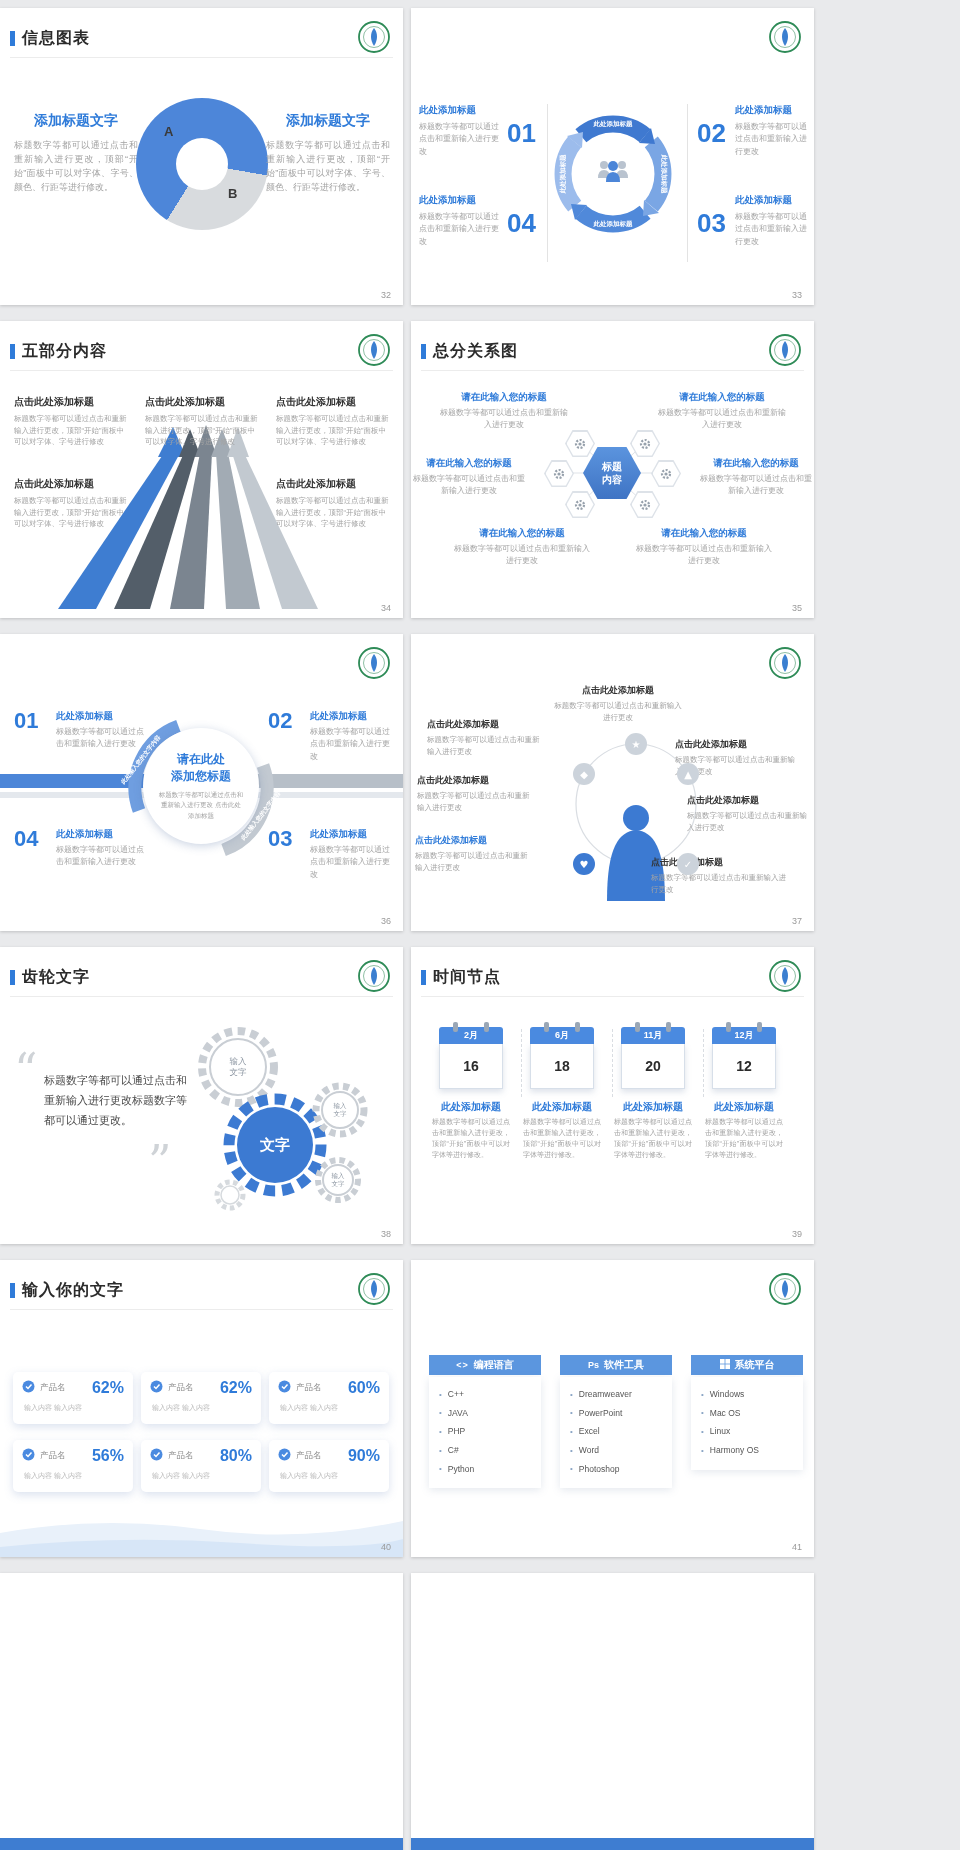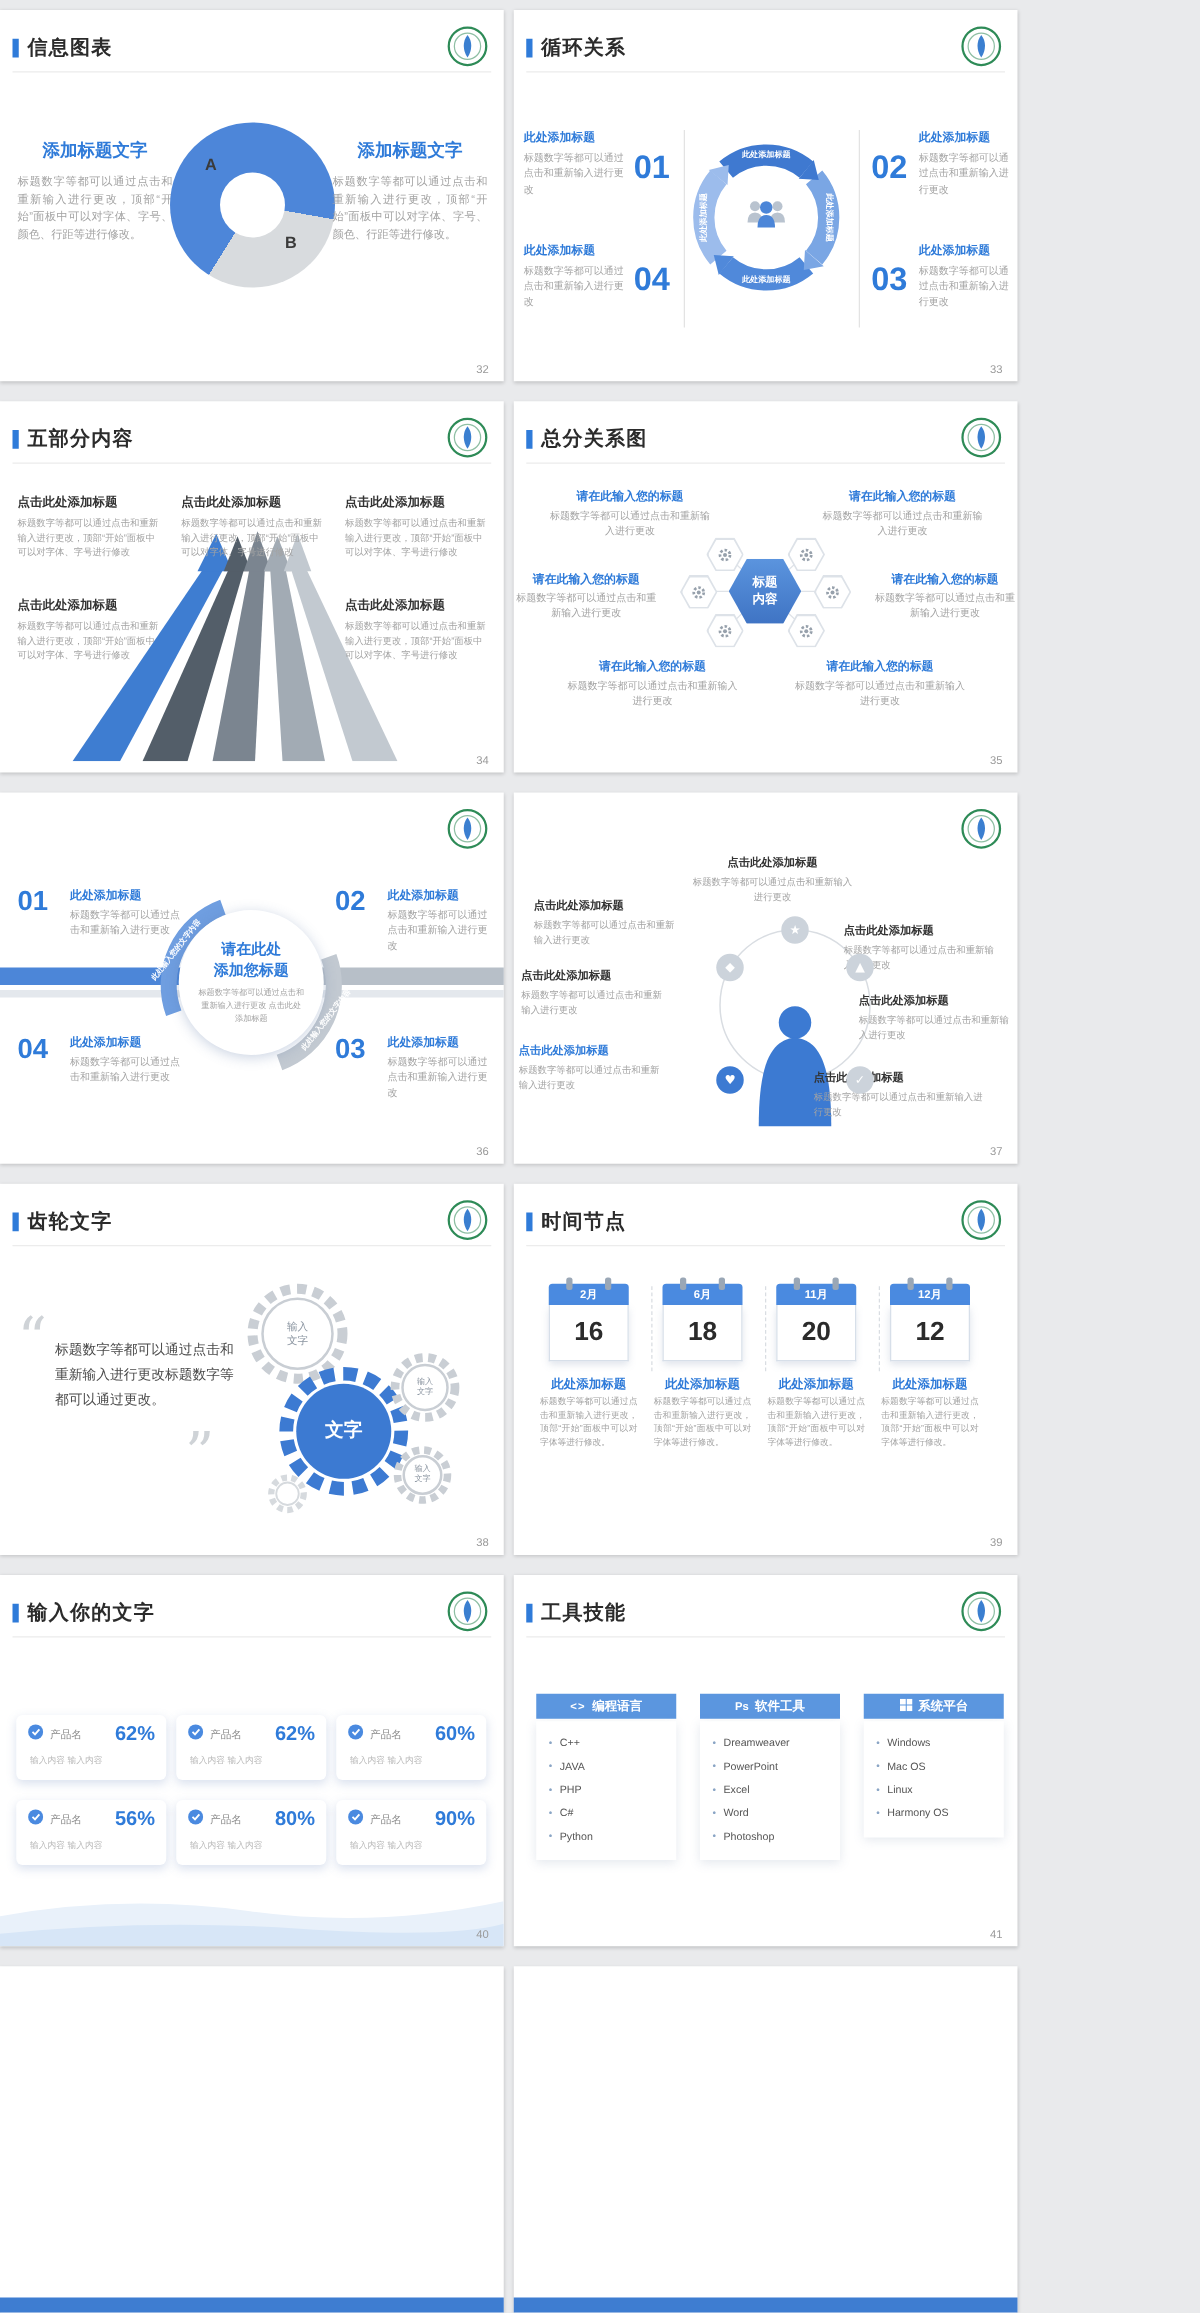--- a/index.html
+++ b/index.html
@@ -30,21 +30,21 @@
          display:flex;align-items:center;justify-content:center;z-index:2}
   .badge::before{font-family:"DejaVu Sans",sans-serif;font-size:10px}
   .bg-star::before{content:"★"} .bg-diamond::before{content:"◆"} .bg-heart::before{content:"♥"}
   .bg-tri::before{content:"▲"} .bg-check::before{content:"✓"}
   .badge.blue{background:#3c7ad2}
   .cal{width:64px}
   .cal-ring{position:absolute;top:-5px;width:5px;height:10px;background:#9aa7b6;border-radius:2px;z-index:2}
   .cal-head{height:17px;background:#4a8ae0;color:#fff;font-size:9px;font-weight:bold;
             display:flex;align-items:center;justify-content:center;border-radius:3px 3px 0 0}
   .cal-body{height:44px;background:#fff;border:1px solid #d7dfe9;border-top:none;display:flex;align-items:center;
-            justify-content:center;font-size:21px;font-weight:bold;color:#2b2b2b;box-shadow:0 3px 6px rgba(120,140,170,.25)}
+            justify-content:center;font-size:14px;font-weight:bold;color:#2b2b2b;box-shadow:0 3px 6px rgba(120,140,170,.25)}
   .dash-sep{position:absolute;border-left:1px dashed #d9dde2;width:0}
   .pcard{position:absolute;width:120px;height:52px;background:#fff;border-radius:5px;
          box-shadow:0 3px 8px rgba(110,140,190,.25);padding:7px 9px;box-sizing:border-box}
   .pcard-row{display:flex;align-items:center;gap:5px}
   .pcard-label{font-size:8.5px;color:#888}
   .pcard-pct{margin-left:auto;font-size:16px;font-weight:bold;color:#2f7bd9}
   .pcard-sub{font-size:7px;color:#b8b8b8;margin-top:6px;padding-left:2px}
   .tool-head{position:absolute;top:95px;height:20px;width:112px;background:#5b96df;color:#fff;
              display:flex;align-items:center;justify-content:center;gap:5px;font-size:10px;font-weight:bold}
   .tool-card{position:absolute;top:117px;width:112px;background:#fff;box-shadow:0 2px 8px rgba(120,140,170,.2);
@@ -83,24 +83,20 @@
 
   <div class="b c" style="left:266px;top:104px;width:124px">
     <div class="h-b" style="font-size:14px;margin-bottom:9px">添加标题文字</div>
     <div class="t j" style="font-size:9px">标题数字等都可以通过点击和重新输入进行更改，顶部“开始”面板中可以对字体、字号、颜色、行距等进行修改。</div>
   </div>
 
   <span class="pagenum">32</span>
 </section>
 
 <section class="slide" style="left:411px;top:8px">
-  <header class="sl-header">
-    <span class="accent-bar"></span>
-    <span class="sl-title">循环关系</span>
-  </header>
   <span class="logo"><svg width="34" height="34" viewBox="0 0 34 34">
           <circle cx="17" cy="17" r="15" fill="#fff" stroke="#2e8b57" stroke-width="1.8"></circle>
           <circle cx="17" cy="17" r="10.5" fill="none" stroke="#8fbfa4" stroke-width="1"></circle>
           <path d="M17 8 C13 13 13 20 17 26 C21 20 21 13 17 8 Z" fill="#3b7fd0"></path>
         </svg></span>
 
   <div class="b" style="left:8px;top:96px;width:84px">
     <div class="h-b" style="font-size:9.5px;margin-bottom:4px">此处添加标题</div>
     <div class="t" style="font-size:8px">标题数字等都可以通过点击和重新输入进行更改</div>
   </div>
@@ -569,24 +565,20 @@
       <span class="pcard-label">产品名</span>
       <span class="pcard-pct">90%</span>
         </div>
     <div class="pcard-sub">输入内容 输入内容</div>
   </div>
 
   <span class="pagenum">40</span>
 </section>
 
 <section class="slide" style="left:411px;top:1260px">
-  <header class="sl-header">
-    <span class="accent-bar"></span>
-    <span class="sl-title">工具技能</span>
-  </header>
   <span class="logo"><svg width="34" height="34" viewBox="0 0 34 34">
           <circle cx="17" cy="17" r="15" fill="#fff" stroke="#2e8b57" stroke-width="1.8"></circle>
           <circle cx="17" cy="17" r="10.5" fill="none" stroke="#8fbfa4" stroke-width="1"></circle>
           <path d="M17 8 C13 13 13 20 17 26 C21 20 21 13 17 8 Z" fill="#3b7fd0"></path>
         </svg></span>
 
   <div class="tool-head" style="left:18px">
     <span style="font-size:9px;font-weight:bold;letter-spacing:1px">&lt;&gt;</span>
     <span>编程语言</span>
   </div>

